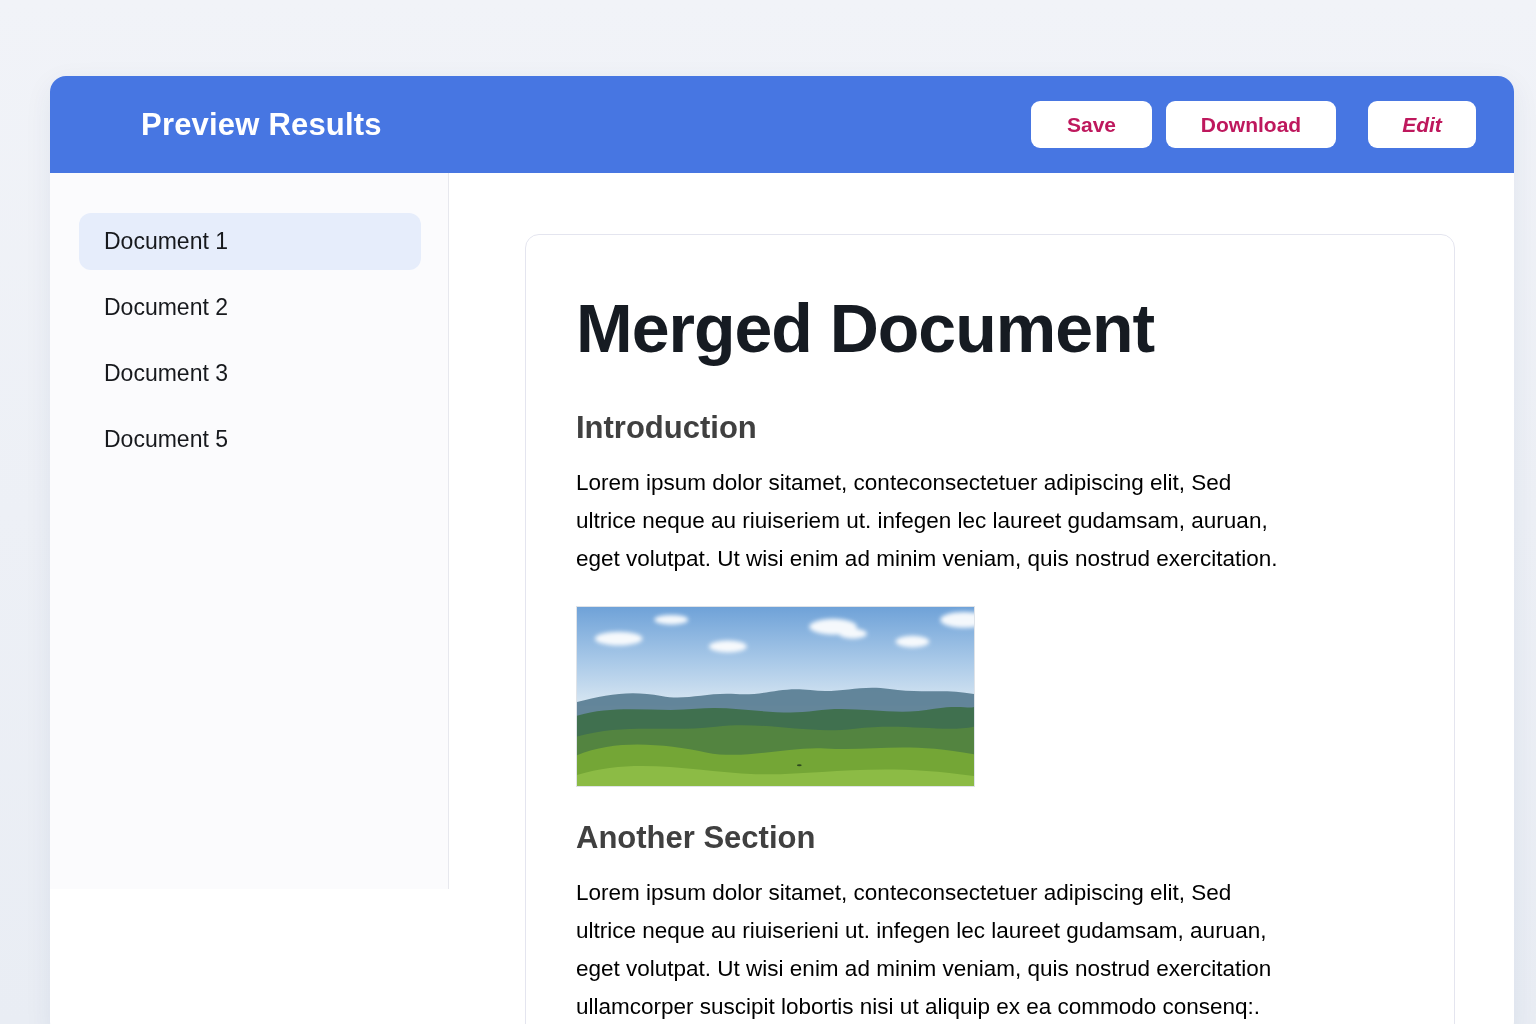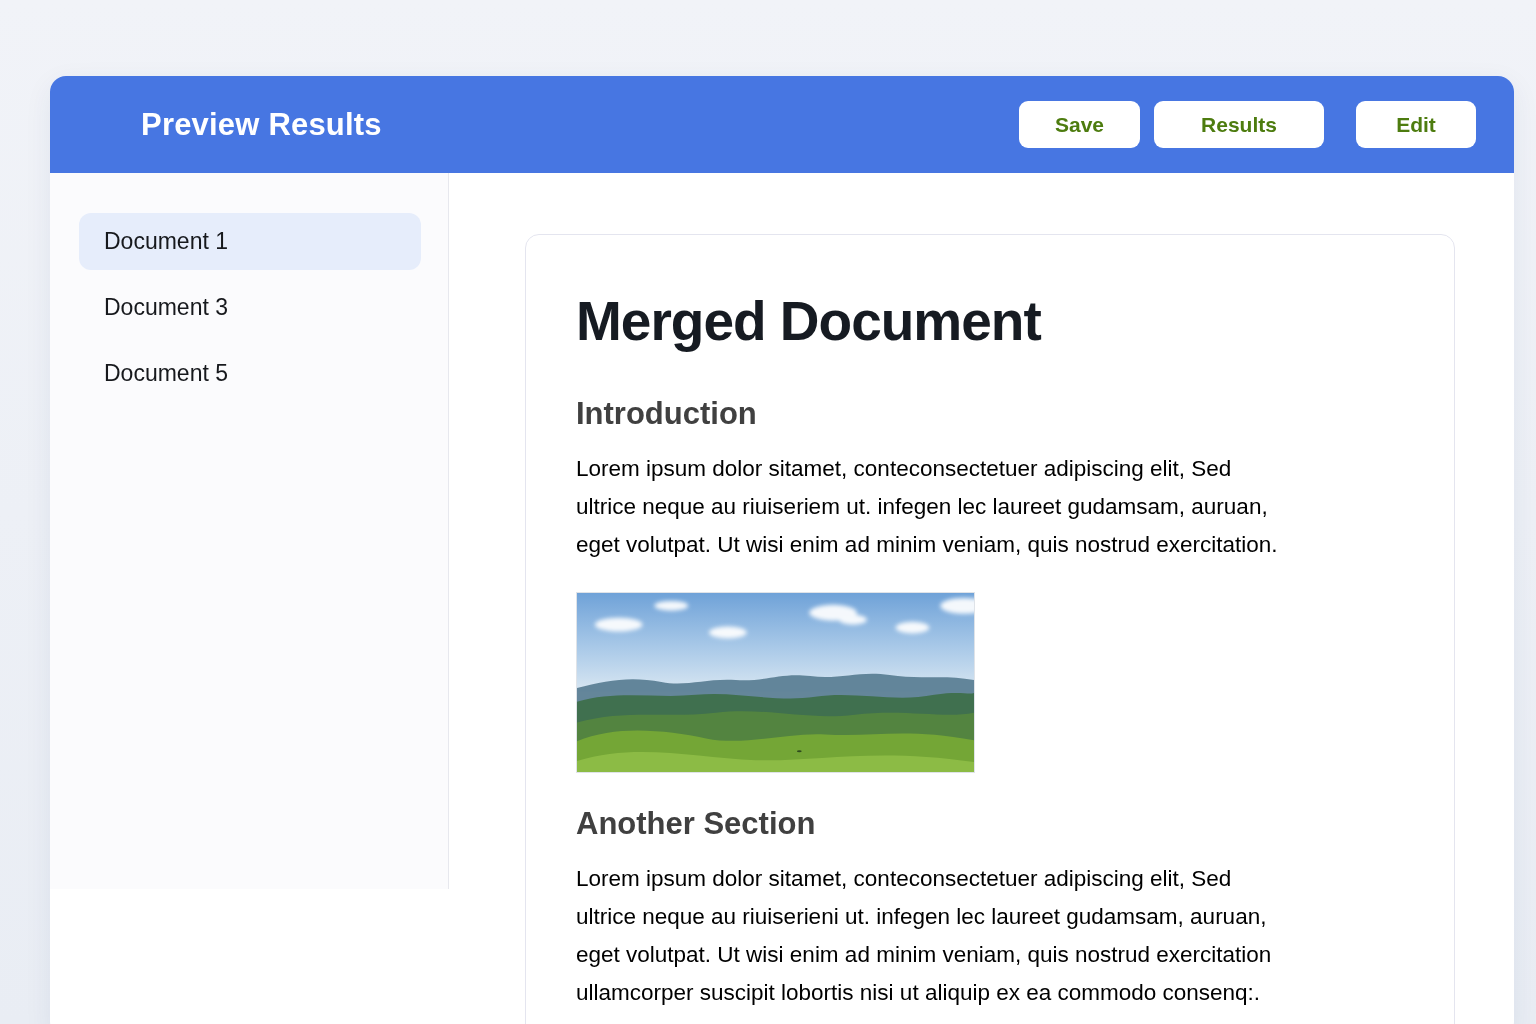--- a/index.html
+++ b/index.html
@@ -17,45 +17,45 @@
     margin-top:44px;
   }
   .app-header {
     height:97px; background:#4776e2; display:flex; align-items:center;
     padding:0 38px 0 91px;
   }
   .app-title { color:#ffffff; font-size:31px; font-weight:700; letter-spacing:.2px; }
   .header-actions { margin-left:auto; display:flex; align-items:center; }
   .hbtn {
     height:47px; background:#ffffff; border:none; border-radius:9px;
-    font-family:inherit; font-size:21px; font-weight:700; color:#4d7c0f;
+    font-family:inherit; font-size:21px; font-weight:700; color:#be185d;
     cursor:pointer; display:flex; align-items:center; justify-content:center;
   }
   .btn-save { width:121px; margin-right:14px; }
   .btn-download { width:170px; margin-right:32px; }
-  .btn-edit { width:120px; }
+  .btn-edit { width:108px;font-style:italic; }
   .app-body { display:flex; height:716px; }
   .sidebar {
     width:399px; flex:0 0 399px; background:#fbfbfd;
     border-right:1px solid #e7e8ee; padding-top:40px;
   }
   .side-item {
     height:57px; margin:0 27px 9px 29px; border-radius:12px;
     display:flex; align-items:center; padding-left:25px;
     font-size:23px; font-weight:500; color:#17191d; cursor:pointer;
   }
   .side-item.selected { background:#e6edfb; }
   .content { flex:1; position:relative; background:#ffffff; }
   .doc-card {
     position:absolute; left:76px; top:61px; width:930px; height:1200px;
     background:#ffffff; border:1px solid #e4e5ef; border-radius:14px;
     padding:56px 50px 0 50px;
   }
   .doc-title {
-    font-size:55px; font-weight:700; color:#161b22; letter-spacing:-1px;
+    font-size:68px; font-weight:700; color:#161b22; letter-spacing:-1px;
     line-height:1.1;
   }
   .sec-heading {
     font-size:31px; font-weight:700; color:#404040; margin-top:44px;
   }
   .sec-body {
     margin-top:18px; font-size:22.5px; line-height:38px; color:#000000;
     white-space:pre-line;
   }
   .sec-heading.second { margin-top:33px; }
@@ -67,30 +67,33 @@
 </head>
 <body>
 
 <div class="page">
   <div class="app">
 
     <header class="app-header">
       <div class="app-title">Preview Results</div>
       <div class="header-actions">
         <button class="hbtn btn-save">Save</button>
-        <button class="hbtn btn-download">Results</button>
+        <button class="hbtn btn-download">Download</button>
         <button class="hbtn btn-edit">Edit</button>
       </div>
     </header>
 
     <div class="app-body">
 
       <aside class="sidebar">
         <div class="side-item selected">
           <span>Document 1</span>
+        </div>
+        <div class="side-item">
+          <span>Document 2</span>
         </div>
         <div class="side-item">
           <span>Document 3</span>
         </div>
         <div class="side-item">
           <span>Document 5</span>
         </div>
       </aside>
 
       <main class="content">

